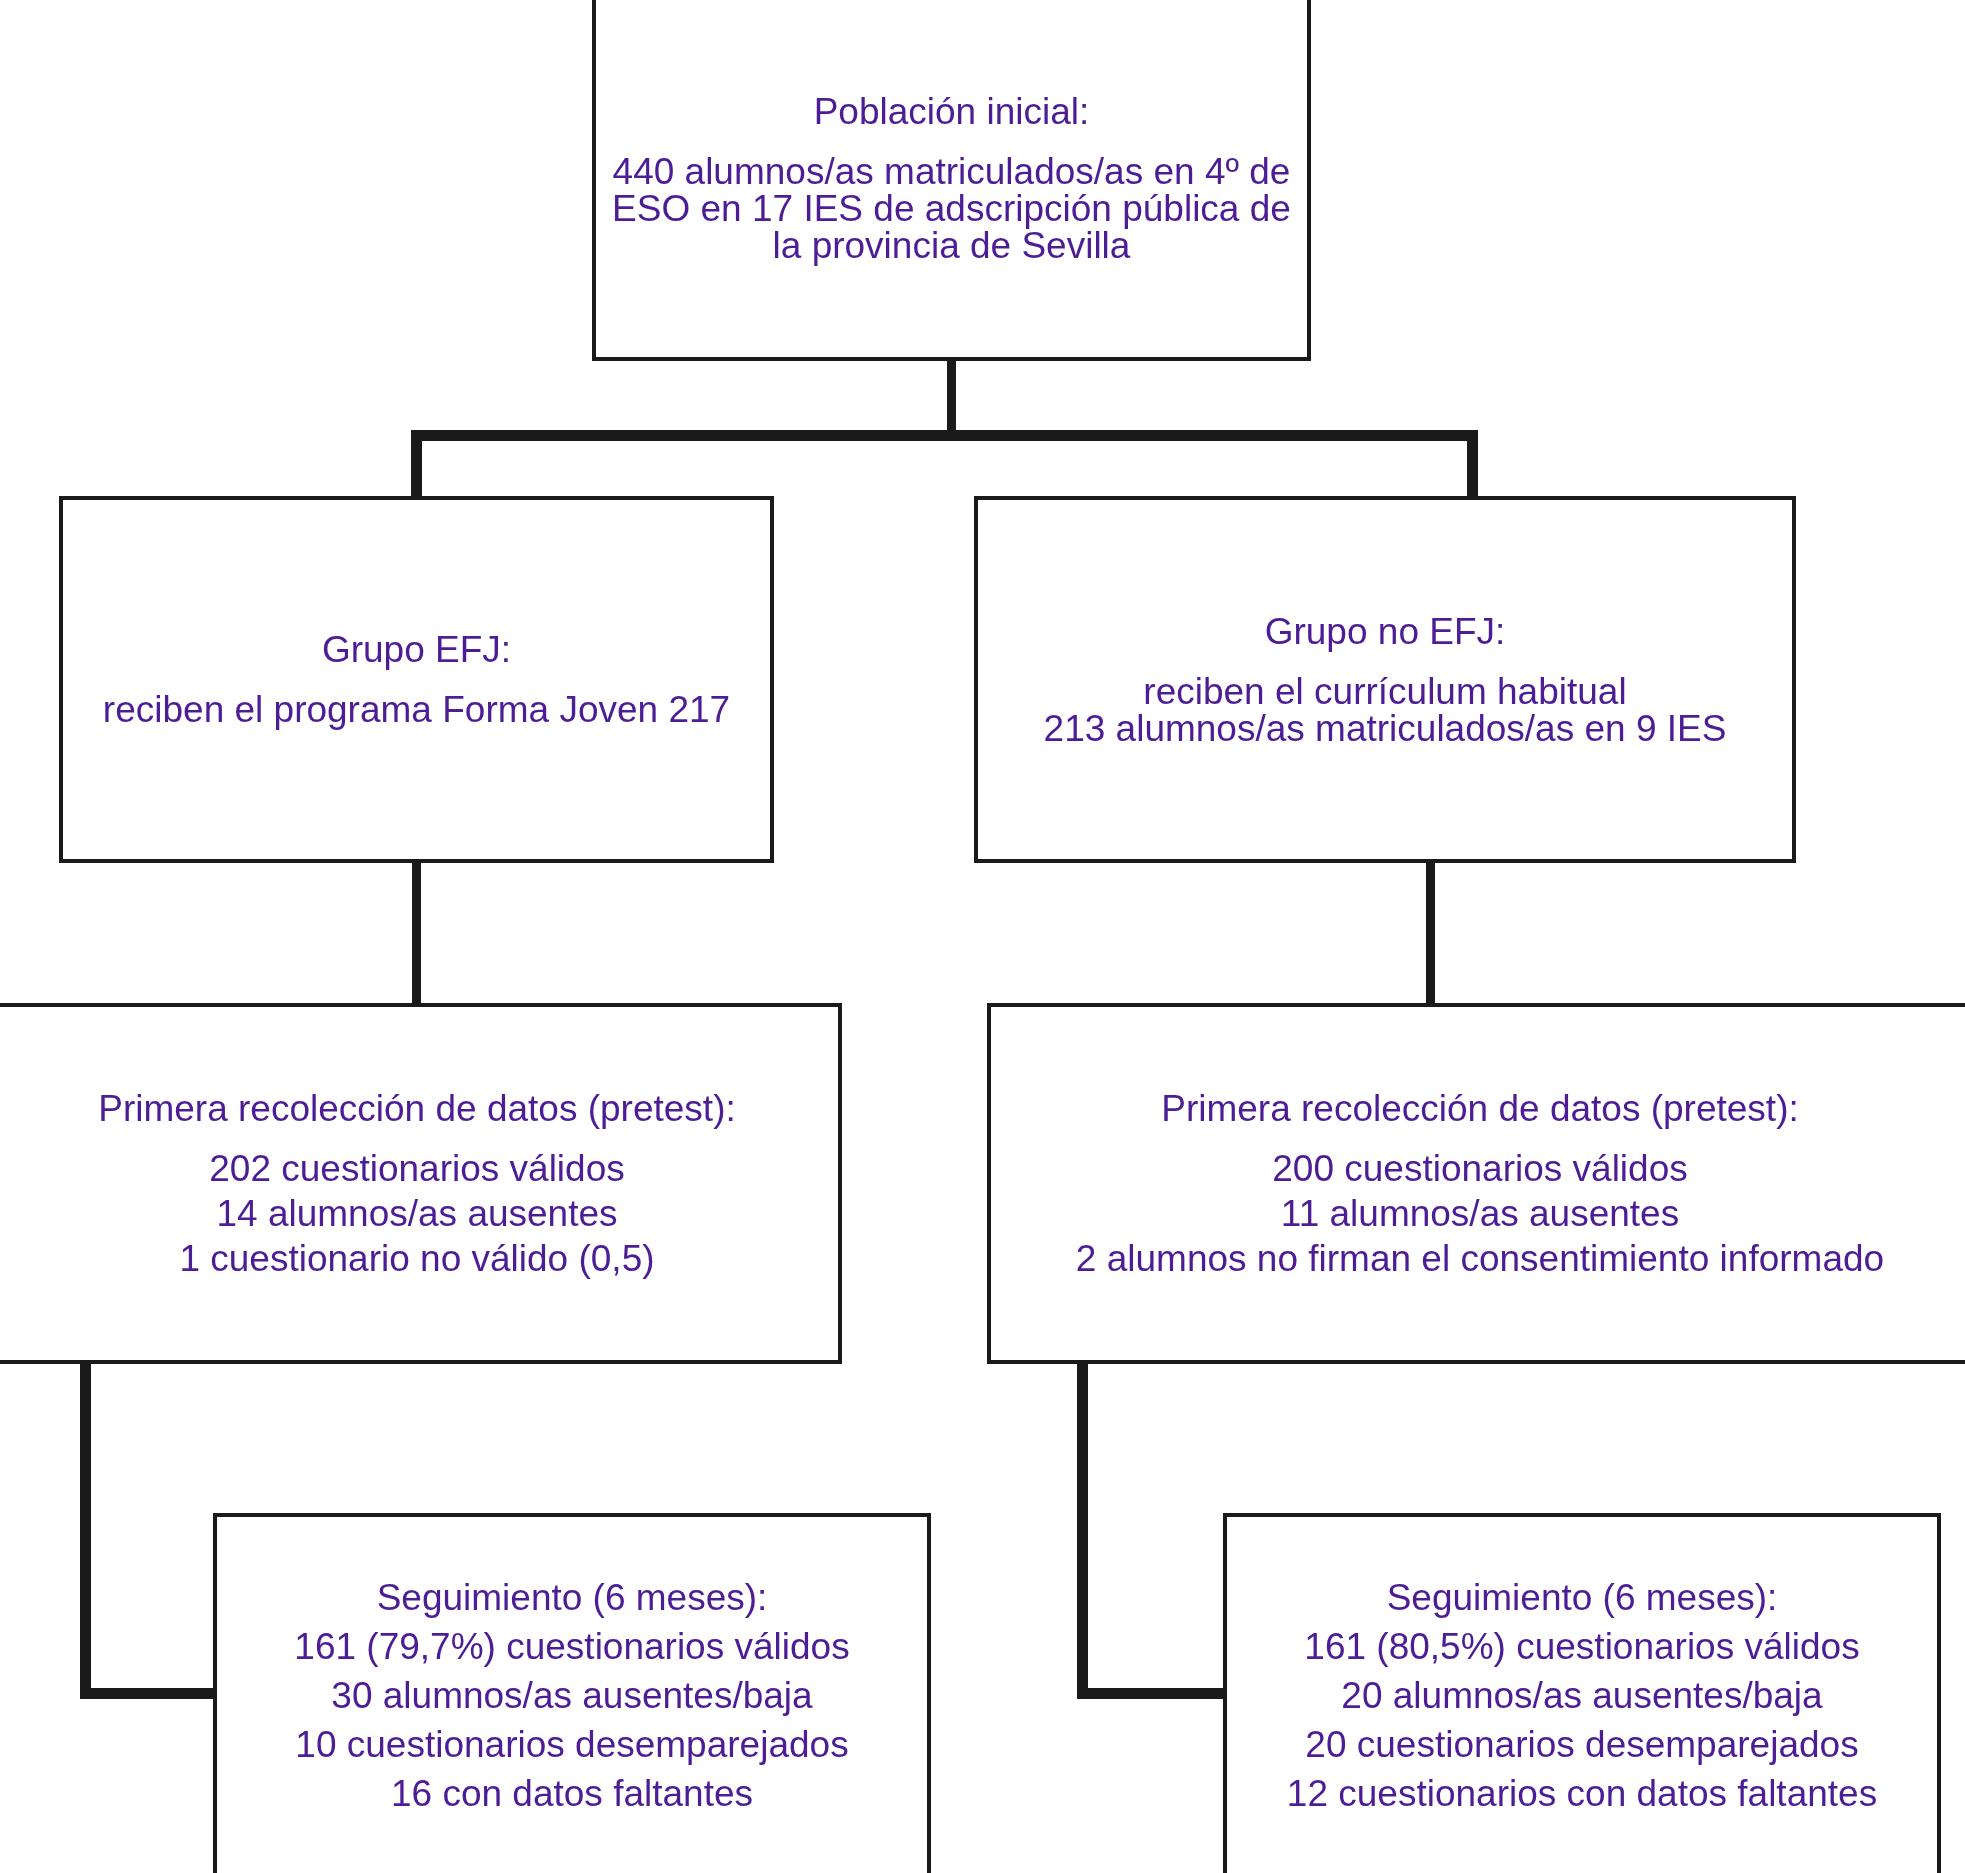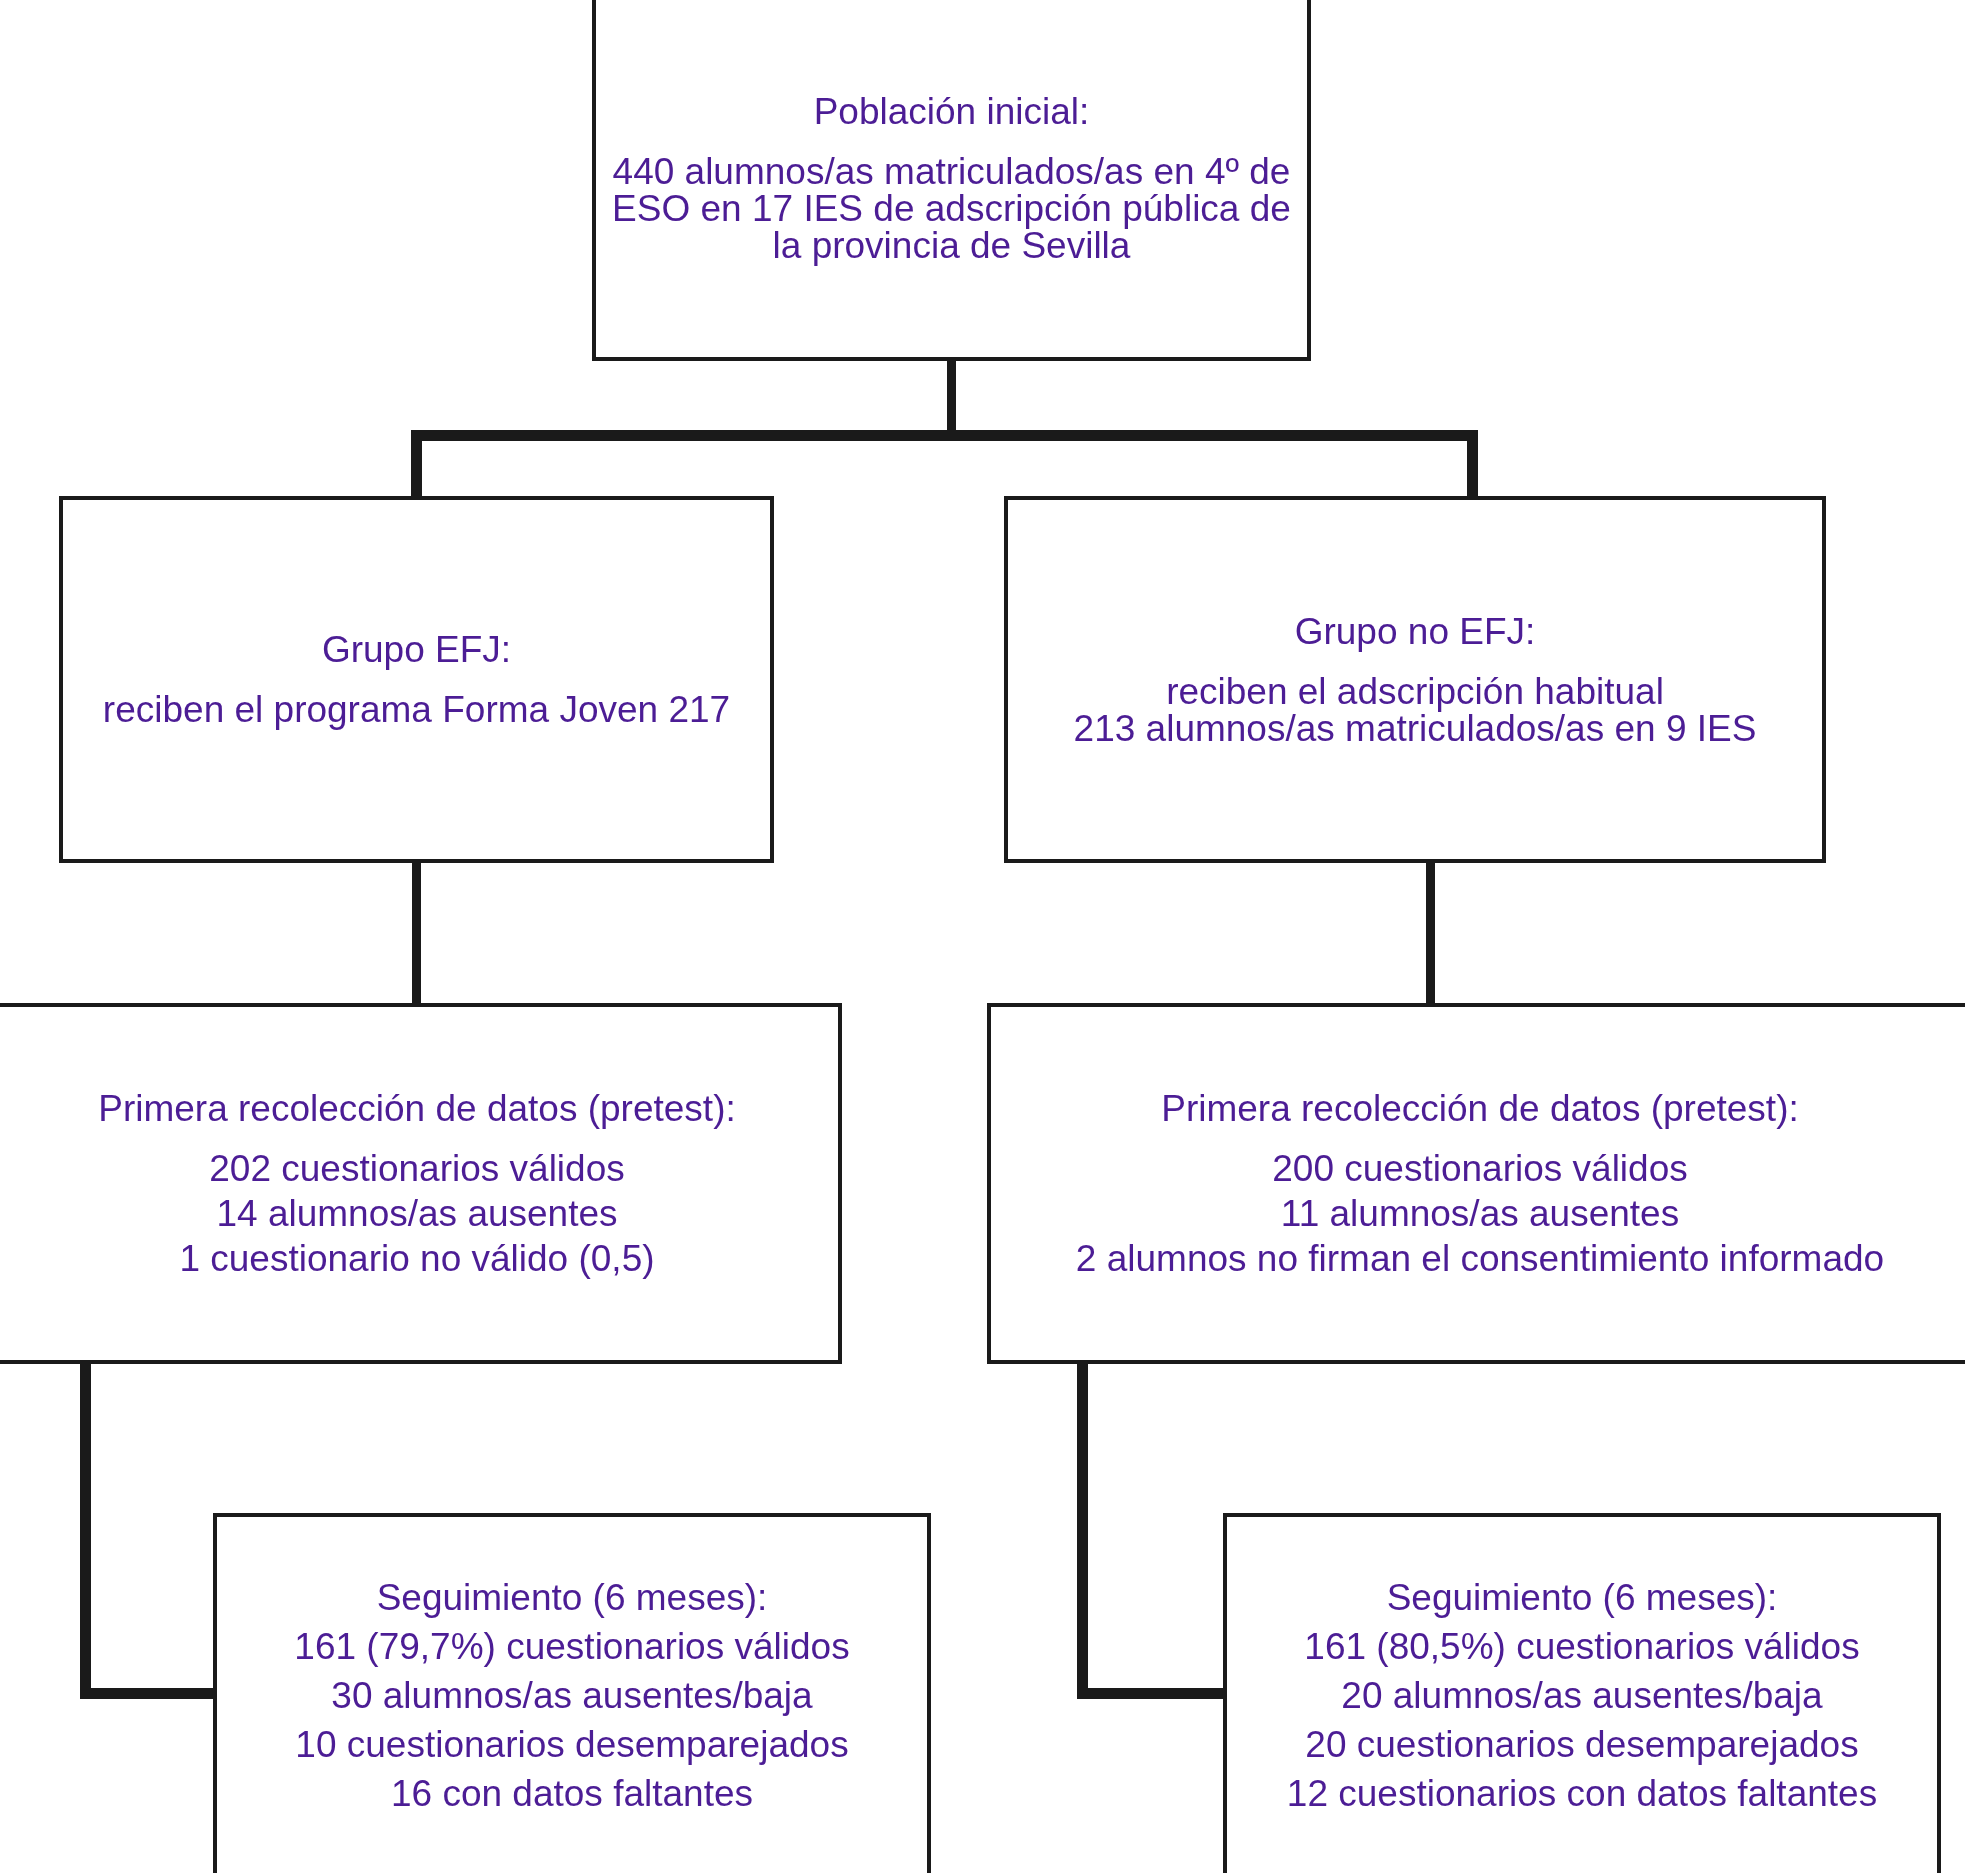--- a/index.html
+++ b/index.html
@@ -48,21 +48,21 @@
   
   .conn {
     position: absolute;
     background: #1a1a1a;
     z-index: 1;
   }
 
   
   #node-poblacion   { left: 592px;  top: -4px;   width: 719px; height: 365px; }
   #node-efj         { left: 59px;   top: 496px;  width: 715px; height: 367px; }
-  #node-noefj       { left: 1004px; top: 496px;  width: 822px; height: 367px; }
+  #node-noefj       { left: 974px; top: 496px;  width: 822px; height: 367px; }
   #node-pretest-efj { left: -8px;  top: 1003px; width: 850px; height: 361px; }
   #node-pretest-no  { left: 987px; top: 1003px; width: 986px; height: 361px; }
   #node-seg-efj     { left: 213px;  top: 1513px; width: 718px; height: 365px; }
   #node-seg-no      { left: 1223px; top: 1513px; width: 718px; height: 365px; }
 </style>
 </head>
 <body>
 
 <div id="flow-root">
 
@@ -91,21 +91,21 @@
     <span class="line">la provincia de Sevilla</span>
   </div>
 
   <div class="node" id="node-efj">
     <span class="line head">Grupo EFJ:</span>
     <span class="line">reciben el programa Forma Joven 217</span>
   </div>
 
   <div class="node" id="node-noefj">
     <span class="line head">Grupo no EFJ:</span>
-    <span class="line">reciben el adscripción habitual</span>
+    <span class="line">reciben el currículum habitual</span>
     <span class="line">213 alumnos/as matriculados/as en 9 IES</span>
   </div>
 
   <div class="node" id="node-pretest-efj">
     <span class="line head">Primera recolección de datos (pretest):</span>
     <span class="line gap">202 cuestionarios válidos</span>
     <span class="line gap">14 alumnos/as ausentes</span>
     <span class="line">1 cuestionario no válido (0,5)</span>
   </div>
 

